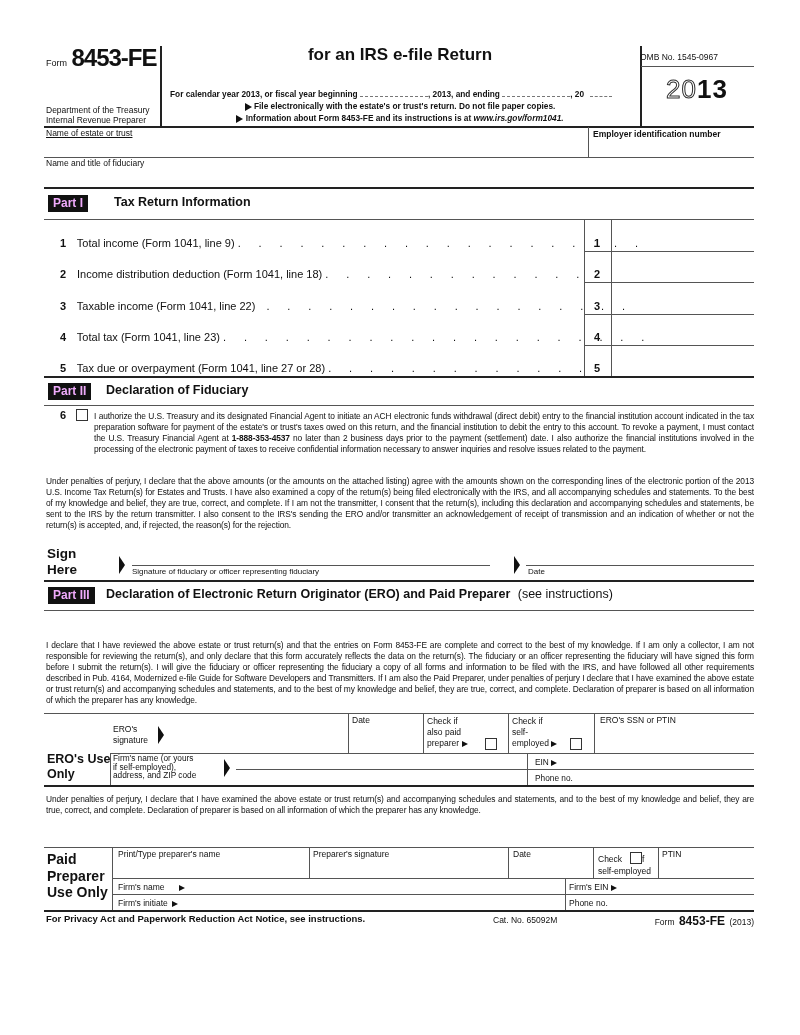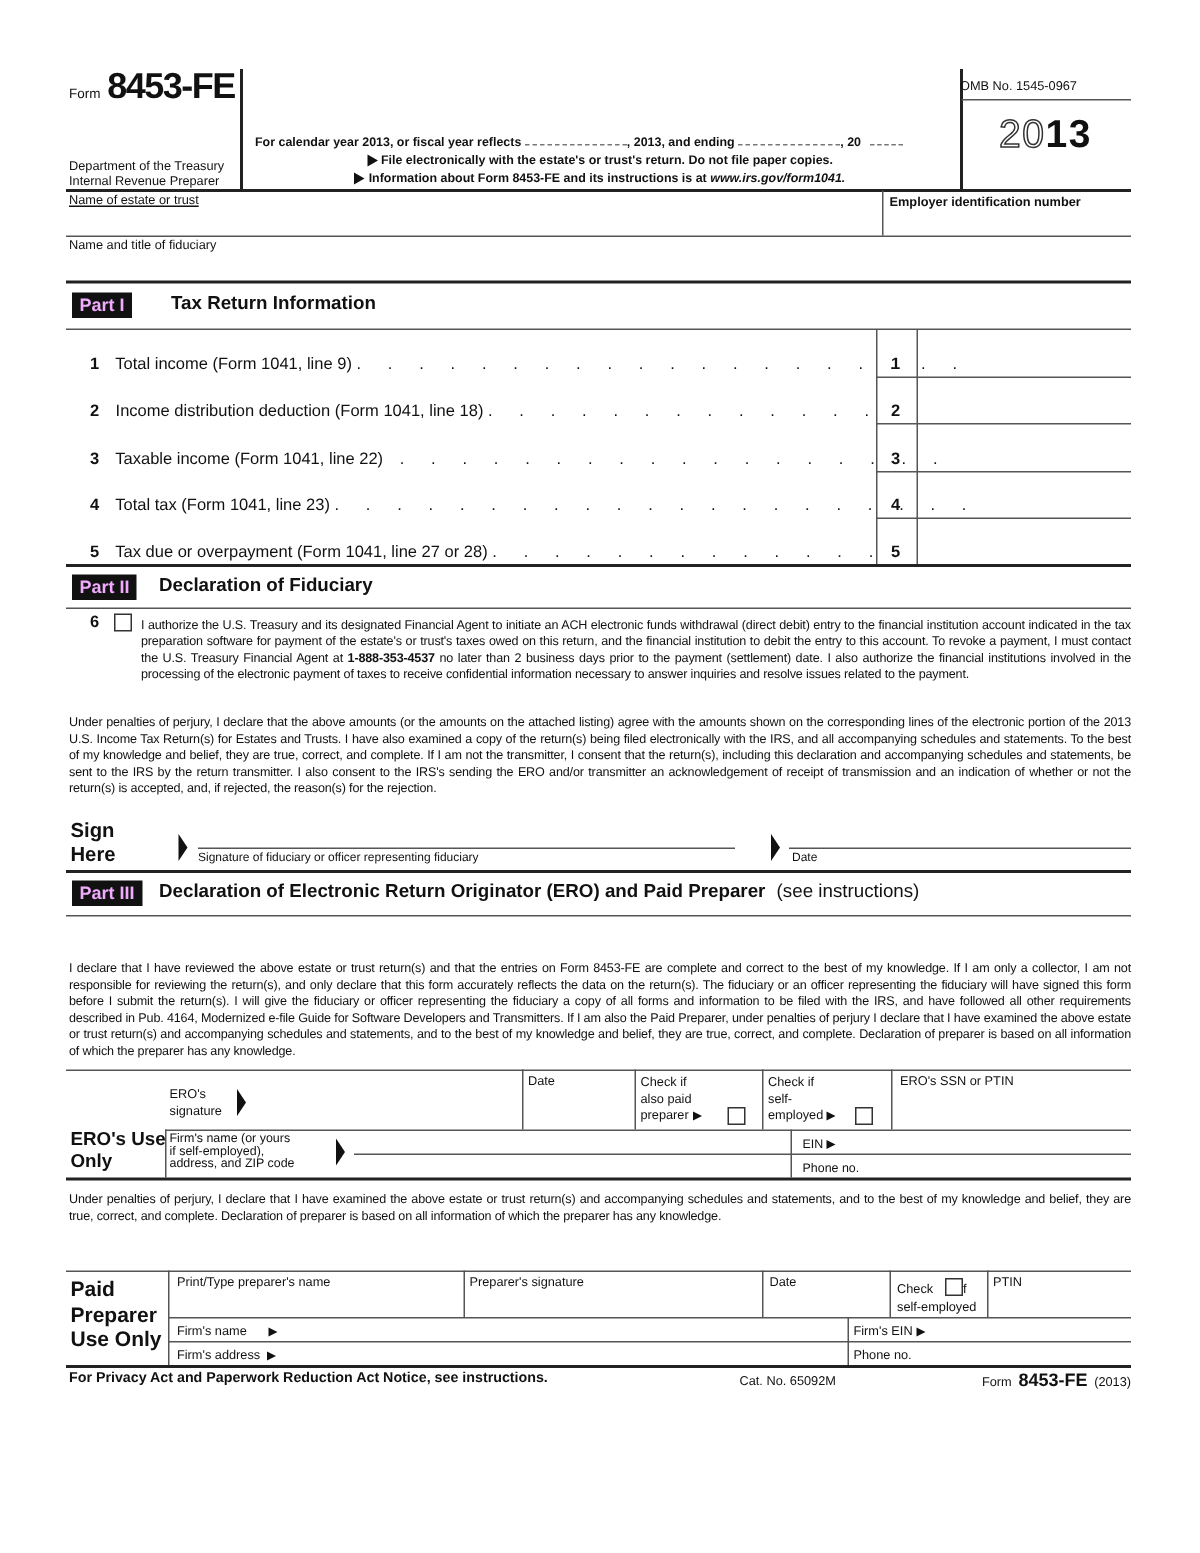--- a/index.html
+++ b/index.html
@@ -34,23 +34,24 @@
   <span style="font-size:24px;font-weight:bold;letter-spacing:-1px;font-family:'Liberation Sans Narrow','Liberation Sans',sans-serif;">8453-FE</span>
 </div>
 <div class="abs tiny" style="left:46px;top:105px;font-size:8.5px;line-height:10px;">
   <div>Department of the Treasury</div>
   <div>Internal Revenue Preparer</div>
 </div>
 <div class="vline thick" style="left:160px;top:46px;height:80px;"></div>
 <div class="vline thick" style="left:640px;top:46px;height:80px;"></div>
 
 <div class="abs" style="left:160px;width:480px;top:45px;text-align:center;font-weight:bold;font-size:17px;line-height:19px;">
+  <div>for an IRS e-file Return</div>
 </div>
 <div class="abs tiny bold" style="left:170px;top:87px;font-size:8.3px;white-space:nowrap;">
-  <span>For calendar year 2013, or fiscal year reflects</span>
+  <span>For calendar year 2013, or fiscal year beginning</span>
   <span class="dash" style="width:68px;height:9px;"></span><span>, 2013, and ending</span>
   <span class="dash" style="width:68px;height:9px;"></span><span>, 20</span>
   <span class="dash" style="width:22px;height:9px;margin-left:4px;"></span>
 </div>
 <div class="abs tiny bold" style="left:160px;width:480px;text-align:center;top:101px;font-size:8.3px;">
   <span class="arrow-r"></span>
   <span>File electronically with the estate's or trust's return. Do not file paper copies.</span>
 </div>
 <div class="abs tiny bold" style="left:160px;width:480px;text-align:center;top:113px;font-size:8.3px;">
   <span class="arrow-r"></span>
@@ -250,21 +251,21 @@
 <div class="field" style="left:195px;top:880px;width:366px;height:13px;"></div>
 <div class="vline" style="left:565px;top:878px;height:32px;"></div>
 <div class="abs small" style="left:569px;top:882px;font-size:8.5px;">
   <span>Firm's EIN</span>
   <span class="arrow-r" style="border-left-width:6px;border-top-width:3px;border-bottom-width:3px;"></span>
 </div>
 <div class="field" style="left:628px;top:880px;width:124px;height:13px;"></div>
 <div class="hline" style="left:112px;width:642px;top:894px;"></div>
 
 <div class="abs small" style="left:118px;top:898px;font-size:8.5px;">
-  <span>Firm's address</span>
+  <span>Firm's initiate</span>
   <span class="arrow-r" style="margin-left:2px;border-left-width:6px;border-top-width:3px;border-bottom-width:3px;"></span>
 </div>
 <div class="field" style="left:195px;top:896px;width:366px;height:13px;"></div>
 <div class="abs small" style="left:569px;top:898px;font-size:8.5px;">Phone no.</div>
 <div class="field" style="left:615px;top:896px;width:137px;height:13px;"></div>
 <div class="hline thick" style="left:44px;width:710px;top:910px;"></div>
 
 <div class="abs bold" style="left:46px;top:913px;font-size:9.5px;">For Privacy Act and Paperwork Reduction Act Notice, see instructions.</div>
 <div class="abs small" style="left:493px;top:915px;font-size:8.5px;">Cat. No. 65092M</div>
 <div class="abs" style="right:46px;top:911px;white-space:nowrap;">

